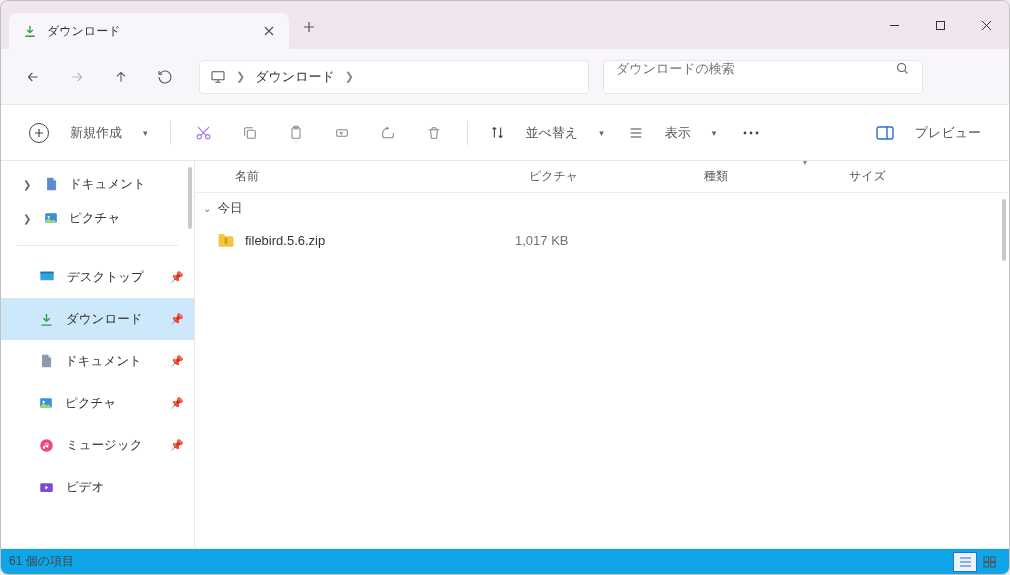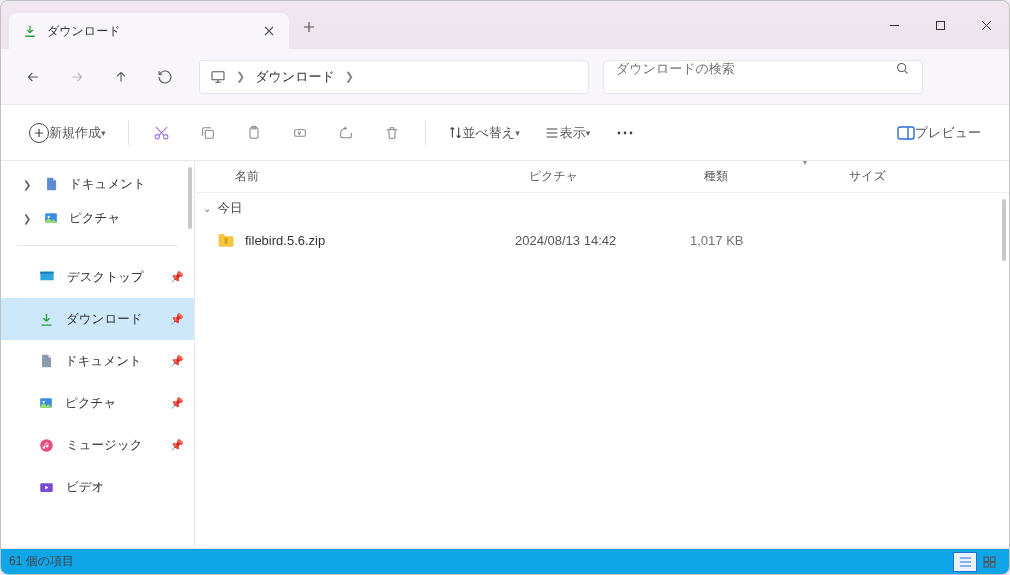--- a/index.html
+++ b/index.html
@@ -22,21 +22,21 @@
 .navbtn.disabled { color: #b8b8b8; }
 .addrbar { display: flex; align-items: center; background: #fff; border: 1px solid #e5e5e5; border-radius: 4px; height: 34px; padding: 0 10px; gap: 10px; margin-left: 10px; margin-right: 10px; flex: 0 0 auto; width: 390px; }
 .addrseg { font-size: 13px; color: #333; cursor: pointer; }
 .addrchev { color: #888; font-size: 11px; }
 .searchbar { display: flex; align-items: flex-start; background: #fff; border: 1px solid #e5e5e5; border-radius: 4px; height: 34px; padding: 0 12px; width: 320px; }
 .searchbar input { border: none; outline: none; font-size: 13px; flex: 1; background: transparent; }
 .searchicon { color: #666; }
 
 
 .toolbar { height: 56px; background: #fff; display: flex; align-items: center; padding: 0 18px; gap: 4px; border-bottom: 1px solid #e8e8e8; }
-.tbtn { height: 36px; display: flex; align-items: center; justify-content: center; padding: 0 10px; color: #555; cursor: pointer; border-radius: 4px; gap: 0; font-size: 13px; }
+.tbtn { height: 36px; display: flex; align-items: center; justify-content: center; padding: 0 10px; color: #555; cursor: pointer; border-radius: 4px; gap: 21px; font-size: 13px; }
 .tbtn.icononly { width: 42px; padding: 0; }
 .tbtn-circle { width: 20px; height: 20px; border: 1.3px solid #444; border-radius: 50%; display: flex; align-items: center; justify-content: center; color: #444; }
 .tsep { width: 1px; height: 24px; background: #e0e0e0; margin: 0 8px; }
 .chev-sm { font-size: 9px; color: #666; }
 .tspacer { flex: 1; }
 
 
 .body { flex: 1; display: flex; background: #fff; overflow: hidden; }
 
 
@@ -348,21 +348,20 @@
       <div class="row">
         <div class="c-name">
           <span>
               <svg width="18" height="16" viewBox="0 0 24 20">
                 <path d="M2 4a2 2 0 012-2h5l2 3h9a2 2 0 012 2v10a2 2 0 01-2 2H4a2 2 0 01-2-2z" fill="#f5c542"></path>
                 <rect x="10" y="7" width="4" height="8" fill="#d4a020"></rect>
               </svg>
             </span>
           <span>filebird.5.6.zip</span>
         </div>
-        <div class="c-date">2024/08/13 14:42</div>
         <div class="c-size">1,017 KB</div>
       </div>
       <div class="main-scroll"></div>
     </div>
   </div>
 </div>
 
 <div class="status">
   <span>61 個の項目</span>
   <div class="status-spacer"></div>

